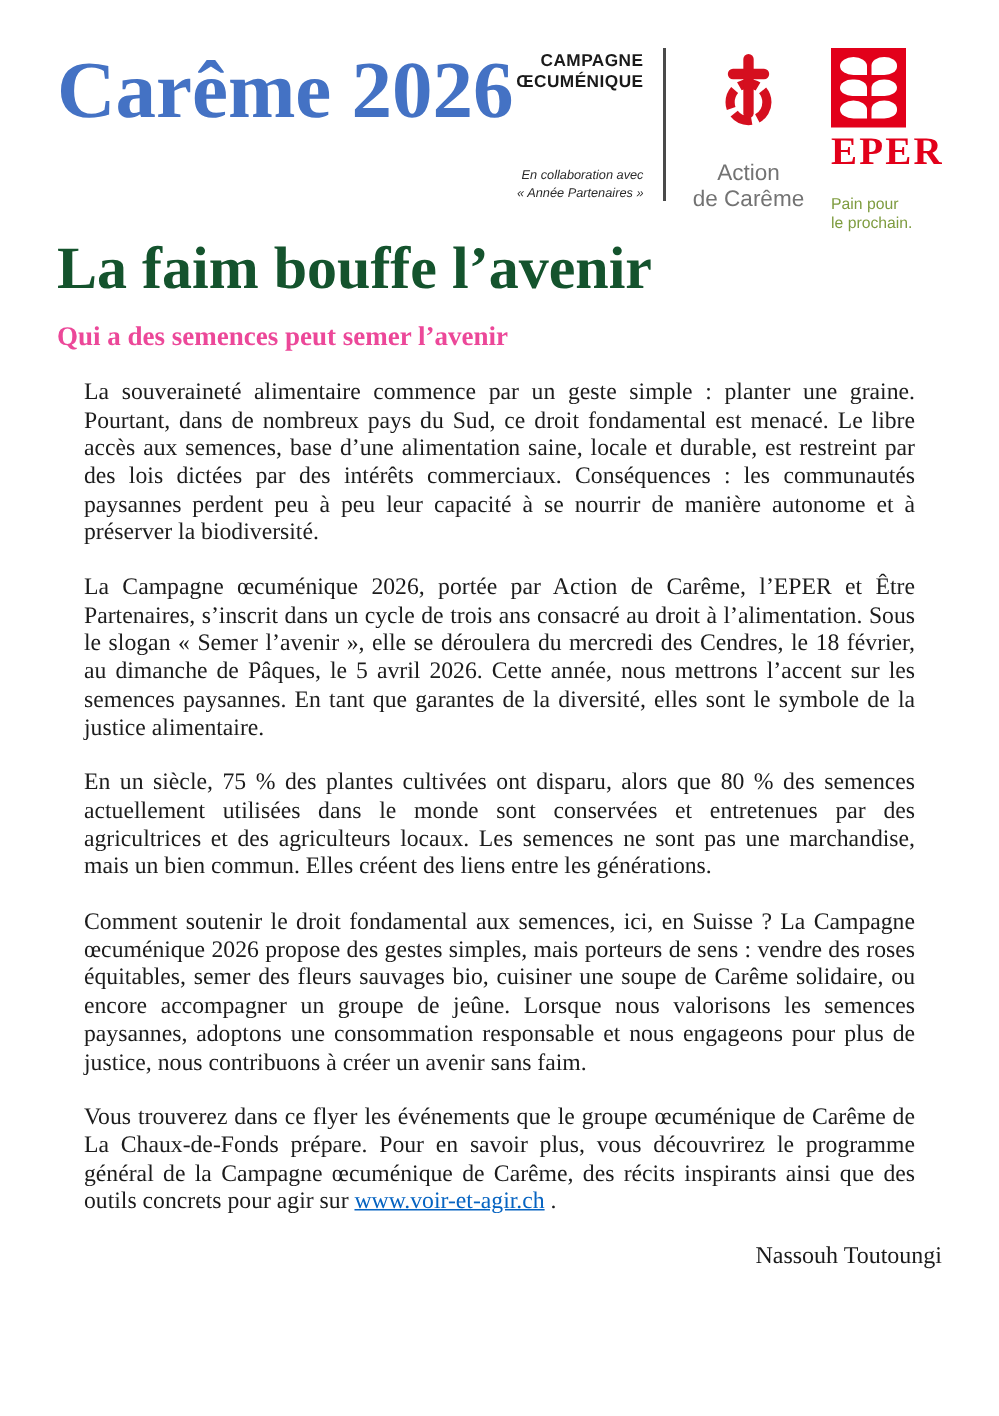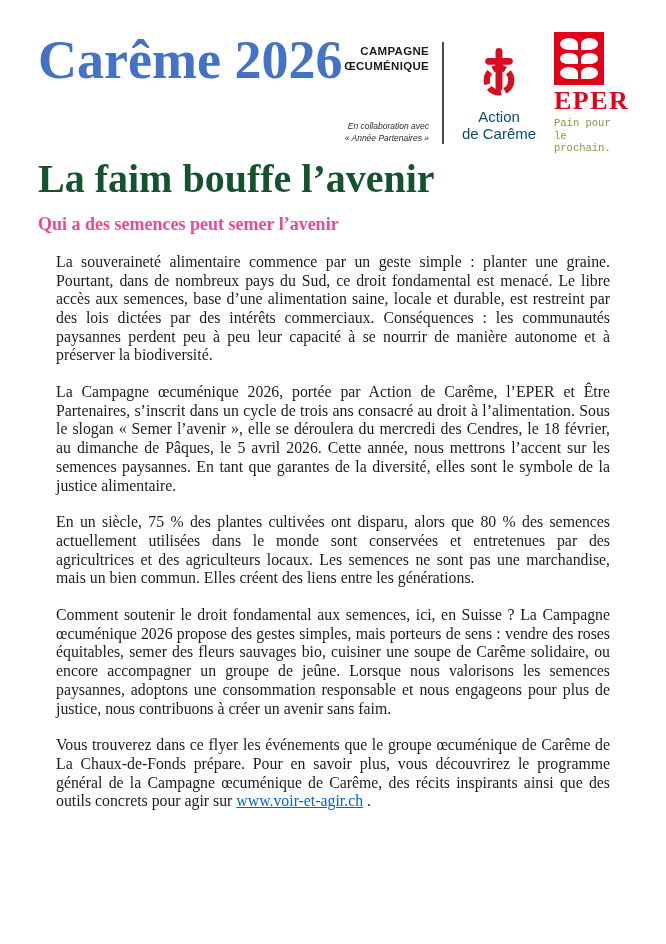--- a/index.html
+++ b/index.html
@@ -13,50 +13,50 @@
     color:#1c1c1c;
     overflow:hidden;
   }
   
   header { display:flex; justify-content:space-between; align-items:flex-start; height:118px; }
   .brand-title {
     font-size:54px; line-height:1.05; font-weight:bold;
     color:#4472C4; margin:8px 0 0 0;
     font-family:"Liberation Serif", serif;
   }
-  .logo-group { display:flex; gap:13px; align-items:center; padding-top:4px; }
+  .logo-group { display:flex; gap:13px; align-items:flex-start; padding-top:4px; }
   .campagne-block {
     display:flex; flex-direction:column; justify-content:space-between;
     height:100px; text-align:right;
     font-family:"Liberation Sans", sans-serif; padding-top:6px;
   }
   .camp-name { font-weight:bold; font-size:11.5px; line-height:1.25; letter-spacing:0.3px; color:#1a1a1a; }
   .camp-collab { font-style:italic; font-size:8.5px; line-height:1.35; color:#2a2a2a; }
   .v-divider { width:2px; height:102px; background:#4a4a4a; margin-top:4px; }
   .adc-block {
     display:flex; flex-direction:column; align-items:center;
     font-family:"Liberation Sans", sans-serif; padding-top:6px; width:84px;
   }
-  .adc-label { font-size:15px; line-height:1.15; text-align:center; color:#0c4a6e; margin-top:2px; font-weight:500; }
+  .adc-label { font-size:15px; line-height:1.15; text-align:center; color:#737373; margin-top:12px; font-weight:500; }
   .eper-block { display:flex; flex-direction:column; align-items:flex-start; padding-top:4px; width:74px; }
   .eper-square {
     width:50px; height:53px; background:#E2001A;
     display:grid; grid-template-columns:repeat(2, 1fr); gap:3px;
     padding:6px; box-sizing:border-box;
   }
   .leaf { background:#ffffff; }
   .leaf.l { border-radius:55% 55% 0 55%; }
   .leaf.r { border-radius:55% 55% 55% 0; }
   .eper-wordmark {
     font-family:"Liberation Serif", serif; font-weight:bold;
     color:#E2001A; font-size:26px; letter-spacing:1.5px; margin-top:3px; line-height:1;
   }
   .eper-tagline {
-    font-family:Liberation Mono, monospace;
-    color:#7E9C3F; font-size:10.5px; line-height:1.2; margin-top:3px;
+    font-family:Liberation Sans, sans-serif;
+    color:#7E9C3F; font-size:10.5px; line-height:1.2; margin-top:16px;
   }
   
   .article-title { font-size:40px; font-weight:bold; margin:16px 0 0 0; line-height:1.05; color:#14532d; }
   .article-subtitle { font-size:18px; font-weight:bold; margin:15px 0 0 0; line-height:1.1; color:#ec4899; }
   .body-text { margin-top:15px; font-size:15.8px; line-height:18.7px; text-align:justify; color:#1c1c1c; }
   .body-text p { margin:18px; }
   .inline-link { color:#0563C1; text-decoration:underline; cursor:pointer; }
   .signature { text-align:right; font-size:16px; margin-top:13px; color:#1c1c1c; }
   
   .celebration {
@@ -126,16 +126,17 @@
     <h3 class="article-subtitle">Qui a des semences peut semer l’avenir</h3>
 
     <div class="body-text">
       <p>La souveraineté alimentaire commence par un geste simple : planter une graine. Pourtant, dans de nombreux pays du Sud, ce droit fondamental est menacé. Le libre accès aux semences, base d’une alimentation saine, locale et durable, est restreint par des lois dictées par des intérêts commerciaux. Conséquences : les communautés paysannes perdent peu à peu leur capacité à se nourrir de manière autonome et à préserver la biodiversité.</p>
       <p>La Campagne œcuménique 2026, portée par Action de Carême, l’EPER et Être Partenaires, s’inscrit dans un cycle de trois ans consacré au droit à l’alimentation. Sous le slogan « Semer l’avenir », elle se déroulera du mercredi des Cendres, le 18 février, au dimanche de Pâques, le 5 avril 2026. Cette année, nous mettrons l’accent sur les semences paysannes. En tant que garantes de la diversité, elles sont le symbole de la justice alimentaire.</p>
       <p>En un siècle, 75 % des plantes cultivées ont disparu, alors que 80 % des semences actuellement utilisées dans le monde sont conservées et entretenues par des agricultrices et des agriculteurs locaux. Les semences ne sont pas une marchandise, mais un bien commun. Elles créent des liens entre les générations.</p>
       <p>Comment soutenir le droit fondamental aux semences, ici, en Suisse ? La Campagne œcuménique 2026 propose des gestes simples, mais porteurs de sens : vendre des roses équitables, semer des fleurs sauvages bio, cuisiner une soupe de Carême solidaire, ou encore accompagner un groupe de jeûne. Lorsque nous valorisons les semences paysannes, adoptons une consommation responsable et nous engageons pour plus de justice, nous contribuons à créer un avenir sans faim.</p>
       <p><span>Vous trouverez dans ce flyer les événements que le groupe œcuménique de Carême de La Chaux-de-Fonds prépare. Pour en savoir plus, vous découvrirez le programme général de la Campagne œcuménique de Carême, des récits inspirants ainsi que des outils concrets pour agir sur </span><a class="inline-link">www.voir-et-agir.ch</a><span> .</span></p>
     </div>
 
+    <div class="signature">Nassouh Toutoungi</div>
   </main>
 
 
 </div>
 
 </body></html>

